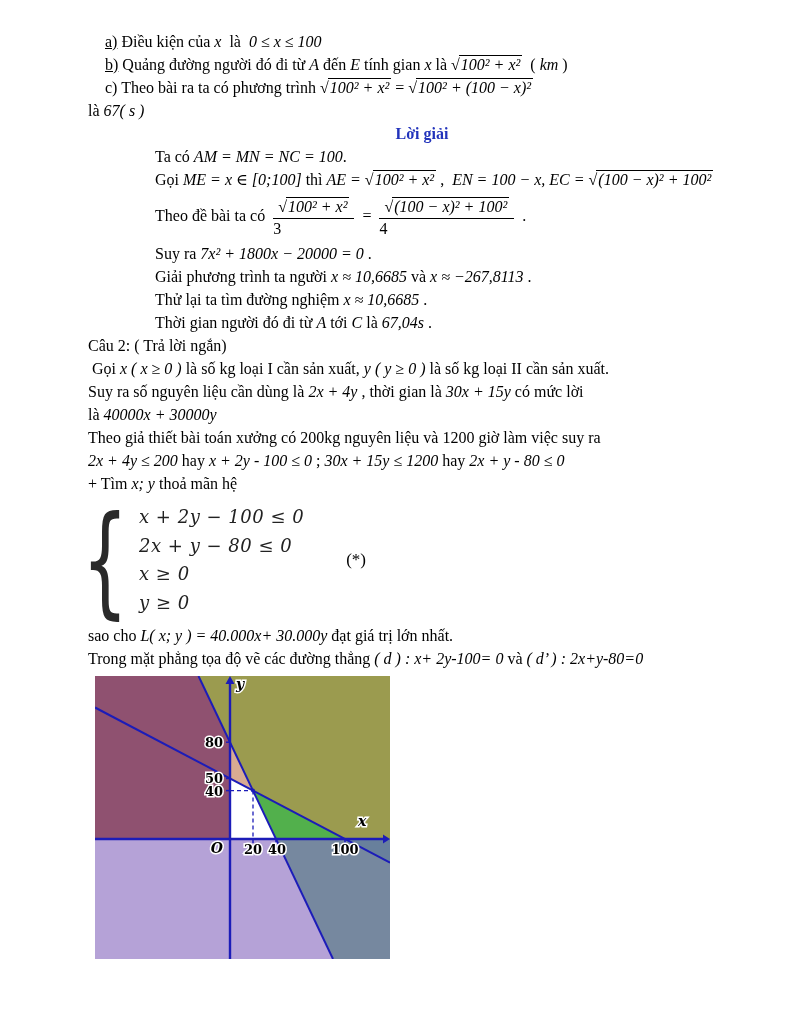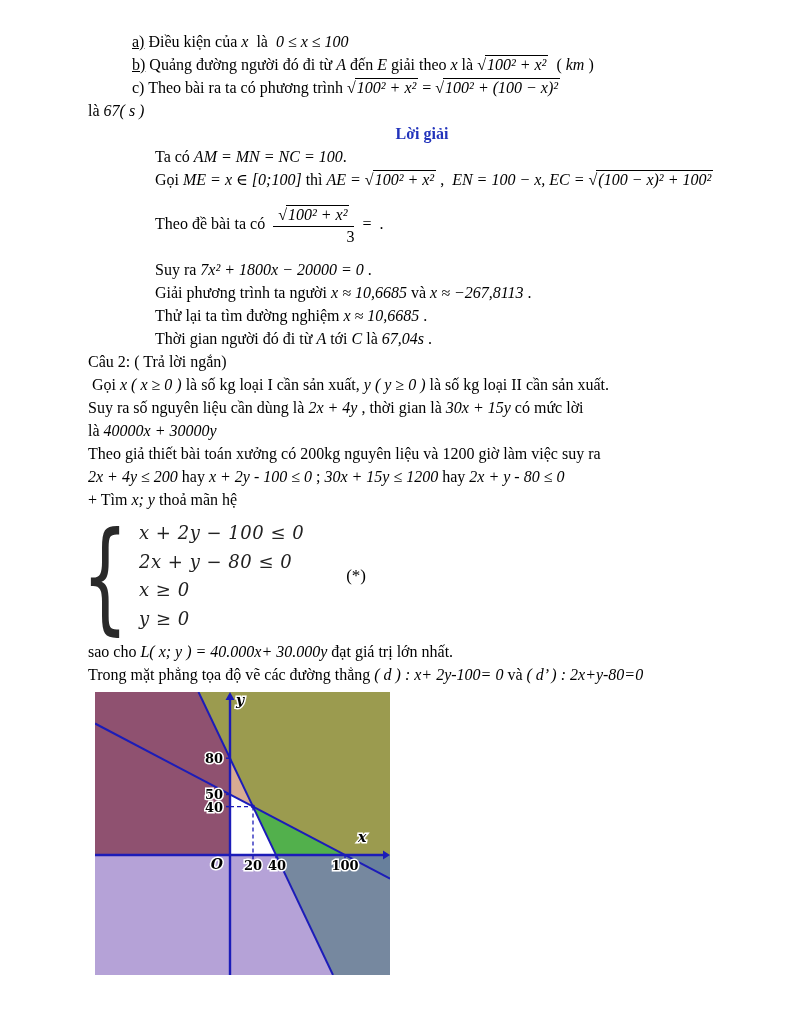--- a/index.html
+++ b/index.html
@@ -4,29 +4,29 @@
 <style>
   * { margin:0; padding:0; box-sizing:border-box; }
   html,body { background:#fff; }
   body {
     width:792px; height:1024px; overflow:hidden;
     font-family:"Liberation Serif","DejaVu Serif",serif;
     font-size:16px; color:#000;
   }
   .page { position:relative; width:792px; height:1024px; padding:30px 36px 0 88px; }
   .ln { line-height:22px; margin:1px 0; white-space:pre-wrap; }
-  .ind1 { margin-left:44px; }
+  .ind1 { margin-left:17px; }
   .ind2 { margin-left:67px; }
   .center { text-align:center; }
   .u { text-decoration:underline; }
   .i { font-style:italic; }
   .b { font-weight:normal; }
   .bl { font-weight:bold; color:#2233bb;text-align:center; }
   .rad { font-style:italic; border-top:1px solid #000; padding:0 2px; margin-left:-1px; }
-  .frac { display:inline-flex; flex-direction:column; align-items:flex-end; vertical-align:middle; margin:12px 4px; text-align:center; }
+  .frac { display:inline-flex; flex-direction:column; align-items:flex-start; vertical-align:middle; margin:4px 4px; text-align:center; }
   .frac .num { display:block; padding:1px 5px 2px; border-bottom:1px solid #000; line-height:19px; }
   .frac .den { display:block; line-height:18px; padding-top:1px; }
   .system { display:flex; align-items:center; margin:5px 0 5px 7px; height:120px; }
   .sys-brace {
     width:20px; display:flex; align-items:center; justify-content:center;
     font-family:"DejaVu Sans",sans-serif; font-size:122px; line-height:1;
     color:#2a2a2a; transform:scaleX(.6); transform-origin:center;
   }
   .sys-rows {
     display:flex; flex-direction:column; justify-content:space-between;
@@ -46,27 +46,27 @@
   .il { font-family:"DejaVu Serif",serif; font-weight:bold; font-style:italic; font-size:14px; fill:#000;
         stroke:#fff; stroke-width:3px; paint-order:stroke; }
 </style>
 </head>
 <body>
 
 <div class="page">
 
   <div>
       <div class="ln ind1"><span class="u">a)</span><span> Điều kiện của </span><span class="i">x</span><span>  là  </span><span class="i">0 ≤ x ≤ 100</span></div>
-      <div class="ln ind1"><span class="u">b)</span><span> Quảng đường người đó đi từ </span><span class="i">A</span><span> đến </span><span class="i">E</span><span> giải theo </span><span class="i">x</span><span> là </span><span>√</span><span class="rad">100² + x²</span><span>  ( </span><span class="i">km</span><span> )</span></div>
+      <div class="ln ind1"><span class="u">b)</span><span> Quảng đường người đó đi từ </span><span class="i">A</span><span> đến </span><span class="i">E</span><span> tính gian </span><span class="i">x</span><span> là </span><span>√</span><span class="rad">100² + x²</span><span>  ( </span><span class="i">km</span><span> )</span></div>
       <div class="ln ind1"><span>c) Theo bài ra ta có phương trình </span><span>√</span><span class="rad">100² + x²</span><span> = </span><span>√</span><span class="rad">100² + (100 − x)²</span></div>
       <div class="ln"><span>là </span><span class="i">67( s )</span></div>
       <div class="ln center"><span class="bl">Lời giải</span></div>
       <div class="ln ind2"><span>Ta có </span><span class="i">AM = MN = NC = 100</span><span>.</span></div>
       <div class="ln ind2"><span>Gọi </span><span class="i">ME = x ∈ [0;100]</span><span> thì </span><span class="i">AE = </span><span>√</span><span class="rad">100² + x²</span><span> ,  </span><span class="i">EN = 100 − x, EC = </span><span>√</span><span class="rad">(100 − x)² + 100²</span></div>
-      <div class="ln ind2"><span>Theo đề bài ta có </span><span class="frac"><span class="num"><span>√</span><span class="rad">100² + x²</span></span><span class="den"><span>3</span></span></span><span> = </span><span> .</span></div>
+      <div class="ln ind2"><span>Theo đề bài ta có </span><span class="frac"><span class="num"><span>√</span><span class="rad">100² + x²</span></span><span class="den"><span>3</span></span></span><span> = </span><span class="frac"><span class="num"><span>√</span><span class="rad">(100 − x)² + 100²</span></span><span class="den"><span>4</span></span></span><span> .</span></div>
       <div class="ln ind2"><span>Suy ra </span><span class="i">7x² + 1800x − 20000 = 0</span><span> .</span></div>
       <div class="ln ind2"><span>Giải phương trình ta người </span><span class="i">x ≈ 10,6685</span><span> và </span><span class="i">x ≈ −267,8113</span><span> .</span></div>
       <div class="ln ind2"><span>Thử lại ta tìm đường nghiệm </span><span class="i">x ≈ 10,6685</span><span> .</span></div>
       <div class="ln ind2"><span>Thời gian người đó đi từ </span><span class="i">A</span><span> tới </span><span class="i">C</span><span> là </span><span class="i">67,04s</span><span> .</span></div>
       <div class="ln"><span class="b">Câu 2: ( Trả lời ngắn)</span></div>
       <div class="ln"><span> Gọi </span><span class="i">x ( x ≥ 0 )</span><span> là số kg loại I cần sản xuất, </span><span class="i">y ( y ≥ 0 )</span><span> là số kg loại II cần sản xuất.</span></div>
       <div class="ln"><span>Suy ra số nguyên liệu cần dùng là </span><span class="i">2x + 4y</span><span> , thời gian là </span><span class="i">30x + 15y</span><span> có mức lời</span></div>
       <div class="ln"><span>là </span><span class="i">40000x + 30000y</span></div>
       <div class="ln"><span>Theo giả thiết bài toán xưởng có 200kg nguyên liệu và 1200 giờ làm việc suy ra</span></div>
       <div class="ln"><span class="i">2x + 4y ≤ 200</span><span> hay </span><span class="i">x + 2y - 100 ≤ 0</span><span> ; </span><span class="i">30x + 15y ≤ 1200</span><span> hay </span><span class="i">2x + y - 80 ≤ 0</span></div>

